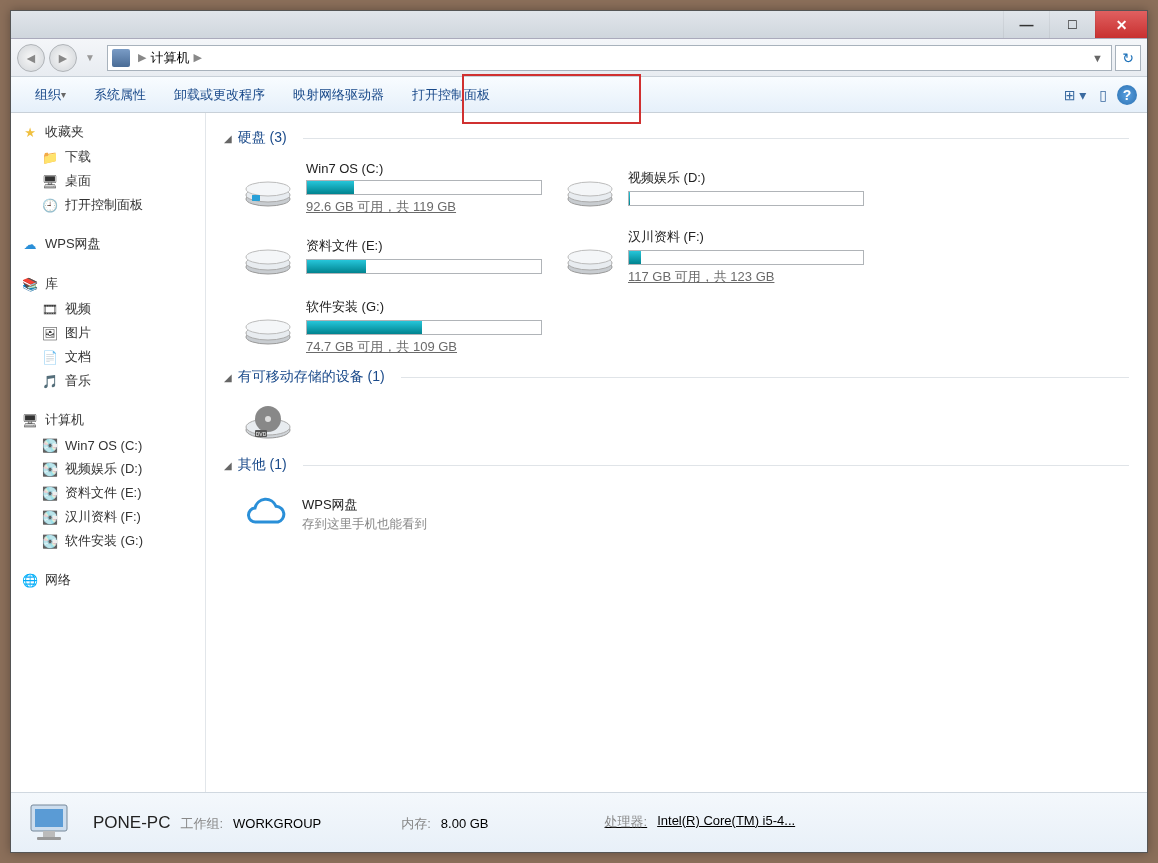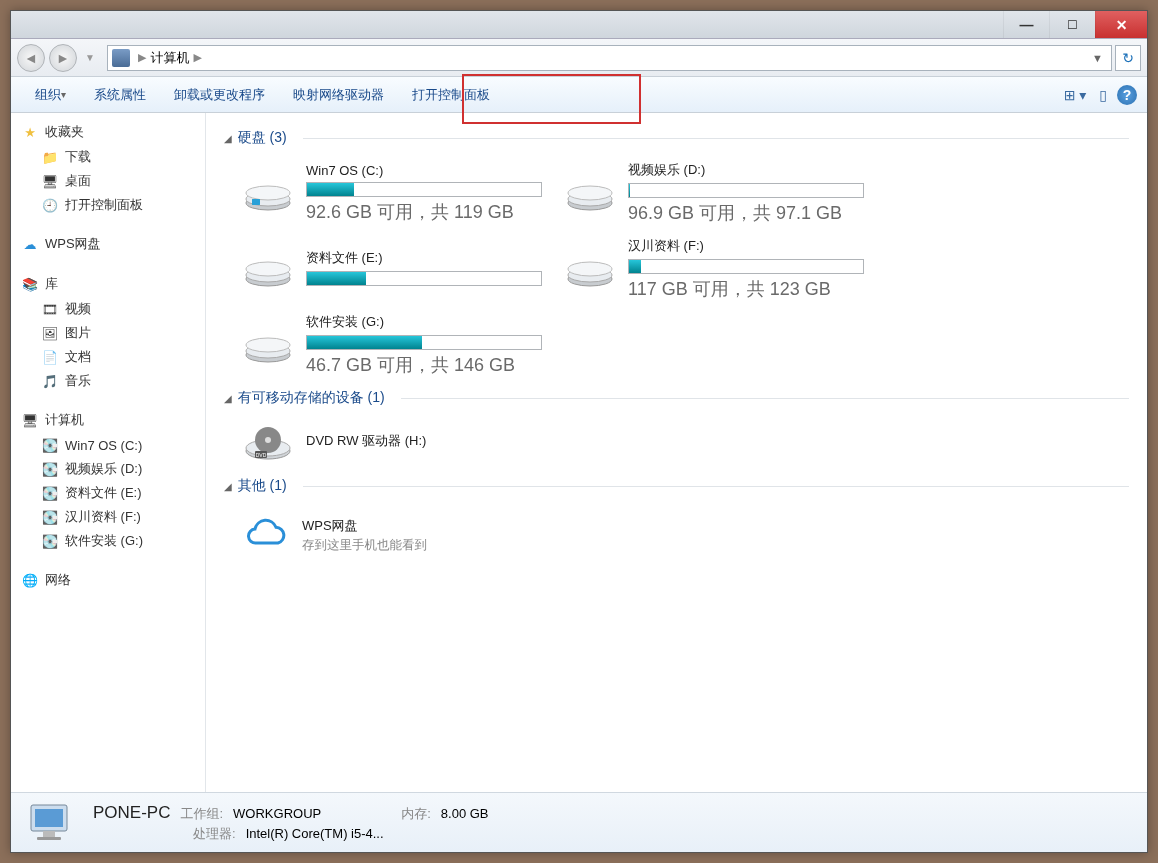--- a/index.html
+++ b/index.html
@@ -49,30 +49,30 @@
 .grouphdr .tri { font-size:10px; color:#666; }
 .grouphdr .line { flex:1; height:1px; background:#e0e4e8; margin-left:10px; }
 .drives { display:flex; flex-wrap:wrap; gap: 4px 12px; margin-left: 12px; }
 .driveitem { width: 310px; display:flex; gap:10px; padding:4px; align-items:center; }
 .driveicon { width:56px; height:44px; display:flex; align-items:center; justify-content:center; }
 .driveicon svg { width:48px; height:40px; }
 .driveinfo { flex:1; }
 .drivename { color:#222; margin-bottom:4px; }
 .drivebar { height:15px; border:1px solid #b0b4b8; background:#fff; position:relative; margin-bottom:3px; }
 .drivebar .fill { height:100%; background:linear-gradient(#26c6da,#00838f); }
-.drivestat { color:#6a6a6a; font-size:18px; }
+.drivestat { color:#6a6a6a; font-size:13px;text-decoration:underline; }
 .dvditem { width:310px; display:flex; gap:10px; padding:4px; align-items:center; margin-left:12px; }
 .otheritem { width:310px; display:flex; gap:12px; padding:6px; align-items:center; margin-left:12px; }
 .cloudicon { width:48px; height:48px; display:flex; align-items:center; justify-content:center; }
 .othname { color:#222; margin-bottom:2px; }
 .othsub { color:#888; font-size:12.5px; }
 
 .statusbar { height:60px; background:linear-gradient(#f4f8fc,#e8f0f8); border-top:1px solid #d0d8e0; display:flex; align-items:center; padding:0 14px; gap:16px; font-size:13px; }
 .statusicon { width:52px; height:44px; }
-.statuscol { display:flex; flex-direction:column; gap:2px; }
+.statuscol { display:flex; flex-direction:row; gap:16px; }
 .statuspc { font-size:17px; color:#222; }
 .statuslbl { color:#888; }
 </style>
 </head>
 <body>
 
 <div class="window">
   <div class="titlebar">
     <div class="winbtn min"></div>
     <div class="winbtn max"></div>
@@ -222,21 +222,20 @@
                 <ellipse cx="24" cy="26" rx="22" ry="7" fill="#e8ecf0" stroke="#aaa"></ellipse>
                 <rect x="4" y="20" width="40" height="8" fill="#e8ecf0"></rect>
                 <ellipse cx="24" cy="20" rx="22" ry="7" fill="#f4f6f8" stroke="#bbb"></ellipse>
               </svg>
     </div>
     <div class="driveinfo">
       <div class="drivename">视频娱乐 (D:)</div>
       <div class="drivebar">
                 <div class="fill" style="width:0.5%"></div>
               </div>
-      <div class="drivestat">96.9 GB 可用，共 97.1 GB</div>
     </div>
           </div>
           <div class="driveitem">
     <div class="driveicon">
       <svg viewBox="0 0 48 40">
                 <ellipse cx="24" cy="30" rx="22" ry="7" fill="#c8ccd0" stroke="#999"></ellipse>
                 <ellipse cx="24" cy="26" rx="22" ry="7" fill="#e8ecf0" stroke="#aaa"></ellipse>
                 <rect x="4" y="20" width="40" height="8" fill="#e8ecf0"></rect>
                 <ellipse cx="24" cy="20" rx="22" ry="7" fill="#f4f6f8" stroke="#bbb"></ellipse>
               </svg>
@@ -272,21 +271,21 @@
                 <ellipse cx="24" cy="26" rx="22" ry="7" fill="#e8ecf0" stroke="#aaa"></ellipse>
                 <rect x="4" y="20" width="40" height="8" fill="#e8ecf0"></rect>
                 <ellipse cx="24" cy="20" rx="22" ry="7" fill="#f4f6f8" stroke="#bbb"></ellipse>
               </svg>
     </div>
     <div class="driveinfo">
       <div class="drivename">软件安装 (G:)</div>
       <div class="drivebar">
                 <div class="fill" style="width:49%"></div>
               </div>
-      <div class="drivestat">46.7 GB 可用，共 146 GB</div>
+      <div class="drivestat">74.7 GB 可用，共 109 GB</div>
     </div>
           </div>
         </div>
 
       <div class="grouphdr">
           <span class="tri">◢</span>
           <span>有可移动存储的设备 (1)</span>
           <span class="line"></span>
         </div>
       <div class="dvditem">
@@ -294,23 +293,20 @@
           <svg viewBox="0 0 48 40">
               <ellipse cx="24" cy="28" rx="22" ry="8" fill="#d0d4d8" stroke="#999"></ellipse>
               <ellipse cx="24" cy="25" rx="22" ry="8" fill="#e8ecf0" stroke="#aaa"></ellipse>
               <circle cx="24" cy="17" r="13" fill="#888"></circle>
               <circle cx="24" cy="17" r="13" fill="url(#g)"></circle>
               <circle cx="24" cy="17" r="3" fill="#ddd"></circle>
               <rect x="11" y="28" width="12" height="7" rx="1" fill="#555"></rect>
               <text x="17" y="33.5" font-size="5" fill="#fff" text-anchor="middle">DVD</text>
             </svg>
         </div>
-        <div class="driveinfo">
-            <div class="drivename">DVD RW 驱动器 (H:)</div>
-          </div>
       </div>
 
       <div class="grouphdr">
           <span class="tri">◢</span>
           <span>其他 (1)</span>
           <span class="line"></span>
         </div>
       <div class="otheritem">
         <div class="cloudicon">
           <svg viewBox="0 0 48 48">
@@ -337,20 +333,20 @@
     </div>
     <div class="statuscol">
       <div style="display:flex; gap:10px; align-items:baseline;">
         <span class="statuspc">PONE-PC</span>
         <span class="statuslbl">工作组:</span>
         <span>WORKGROUP</span>
         <span style="width:60px;"></span>
         <span class="statuslbl">内存:</span>
         <span>8.00 GB</span>
       </div>
-      <div style="display:flex; gap:10px; align-items:center;">
+      <div style="display:flex; gap:10px; align-items:flex-start;text-decoration:underline;">
         <span style="width:90px;"></span>
         <span class="statuslbl">处理器:</span>
         <span>Intel(R) Core(TM) i5-4...</span>
       </div>
     </div>
   </div>
 </div>
 
 </body></html>

